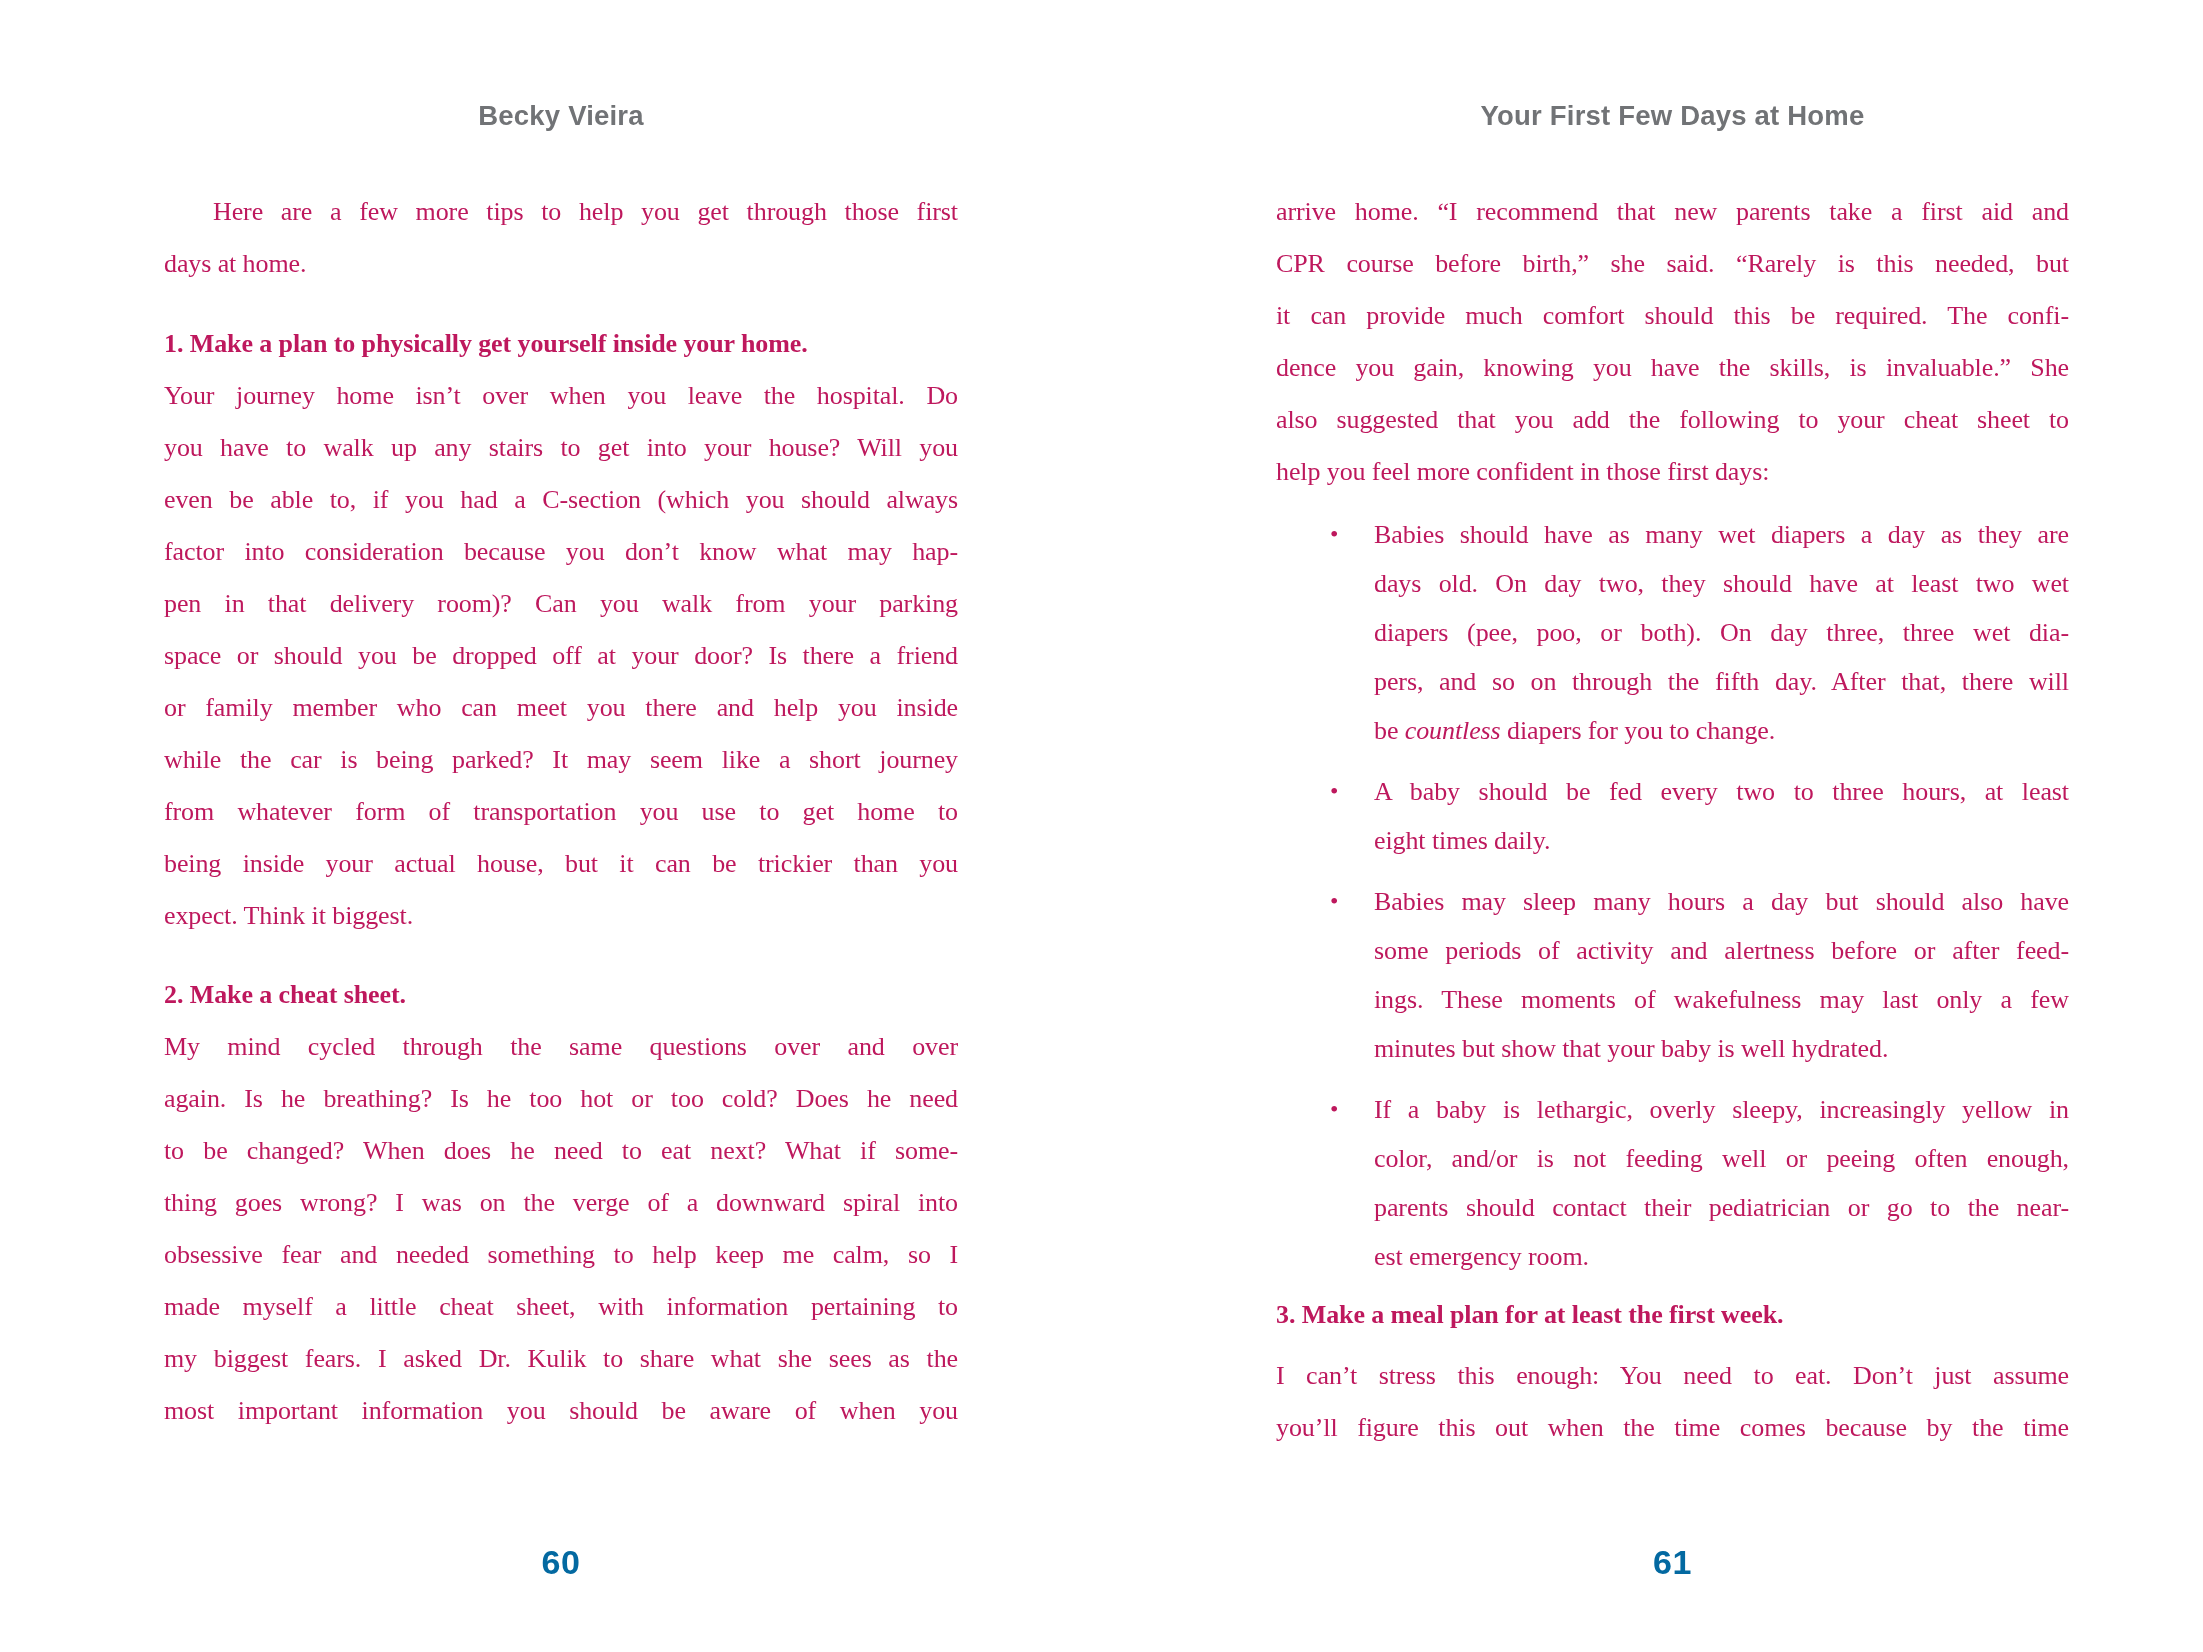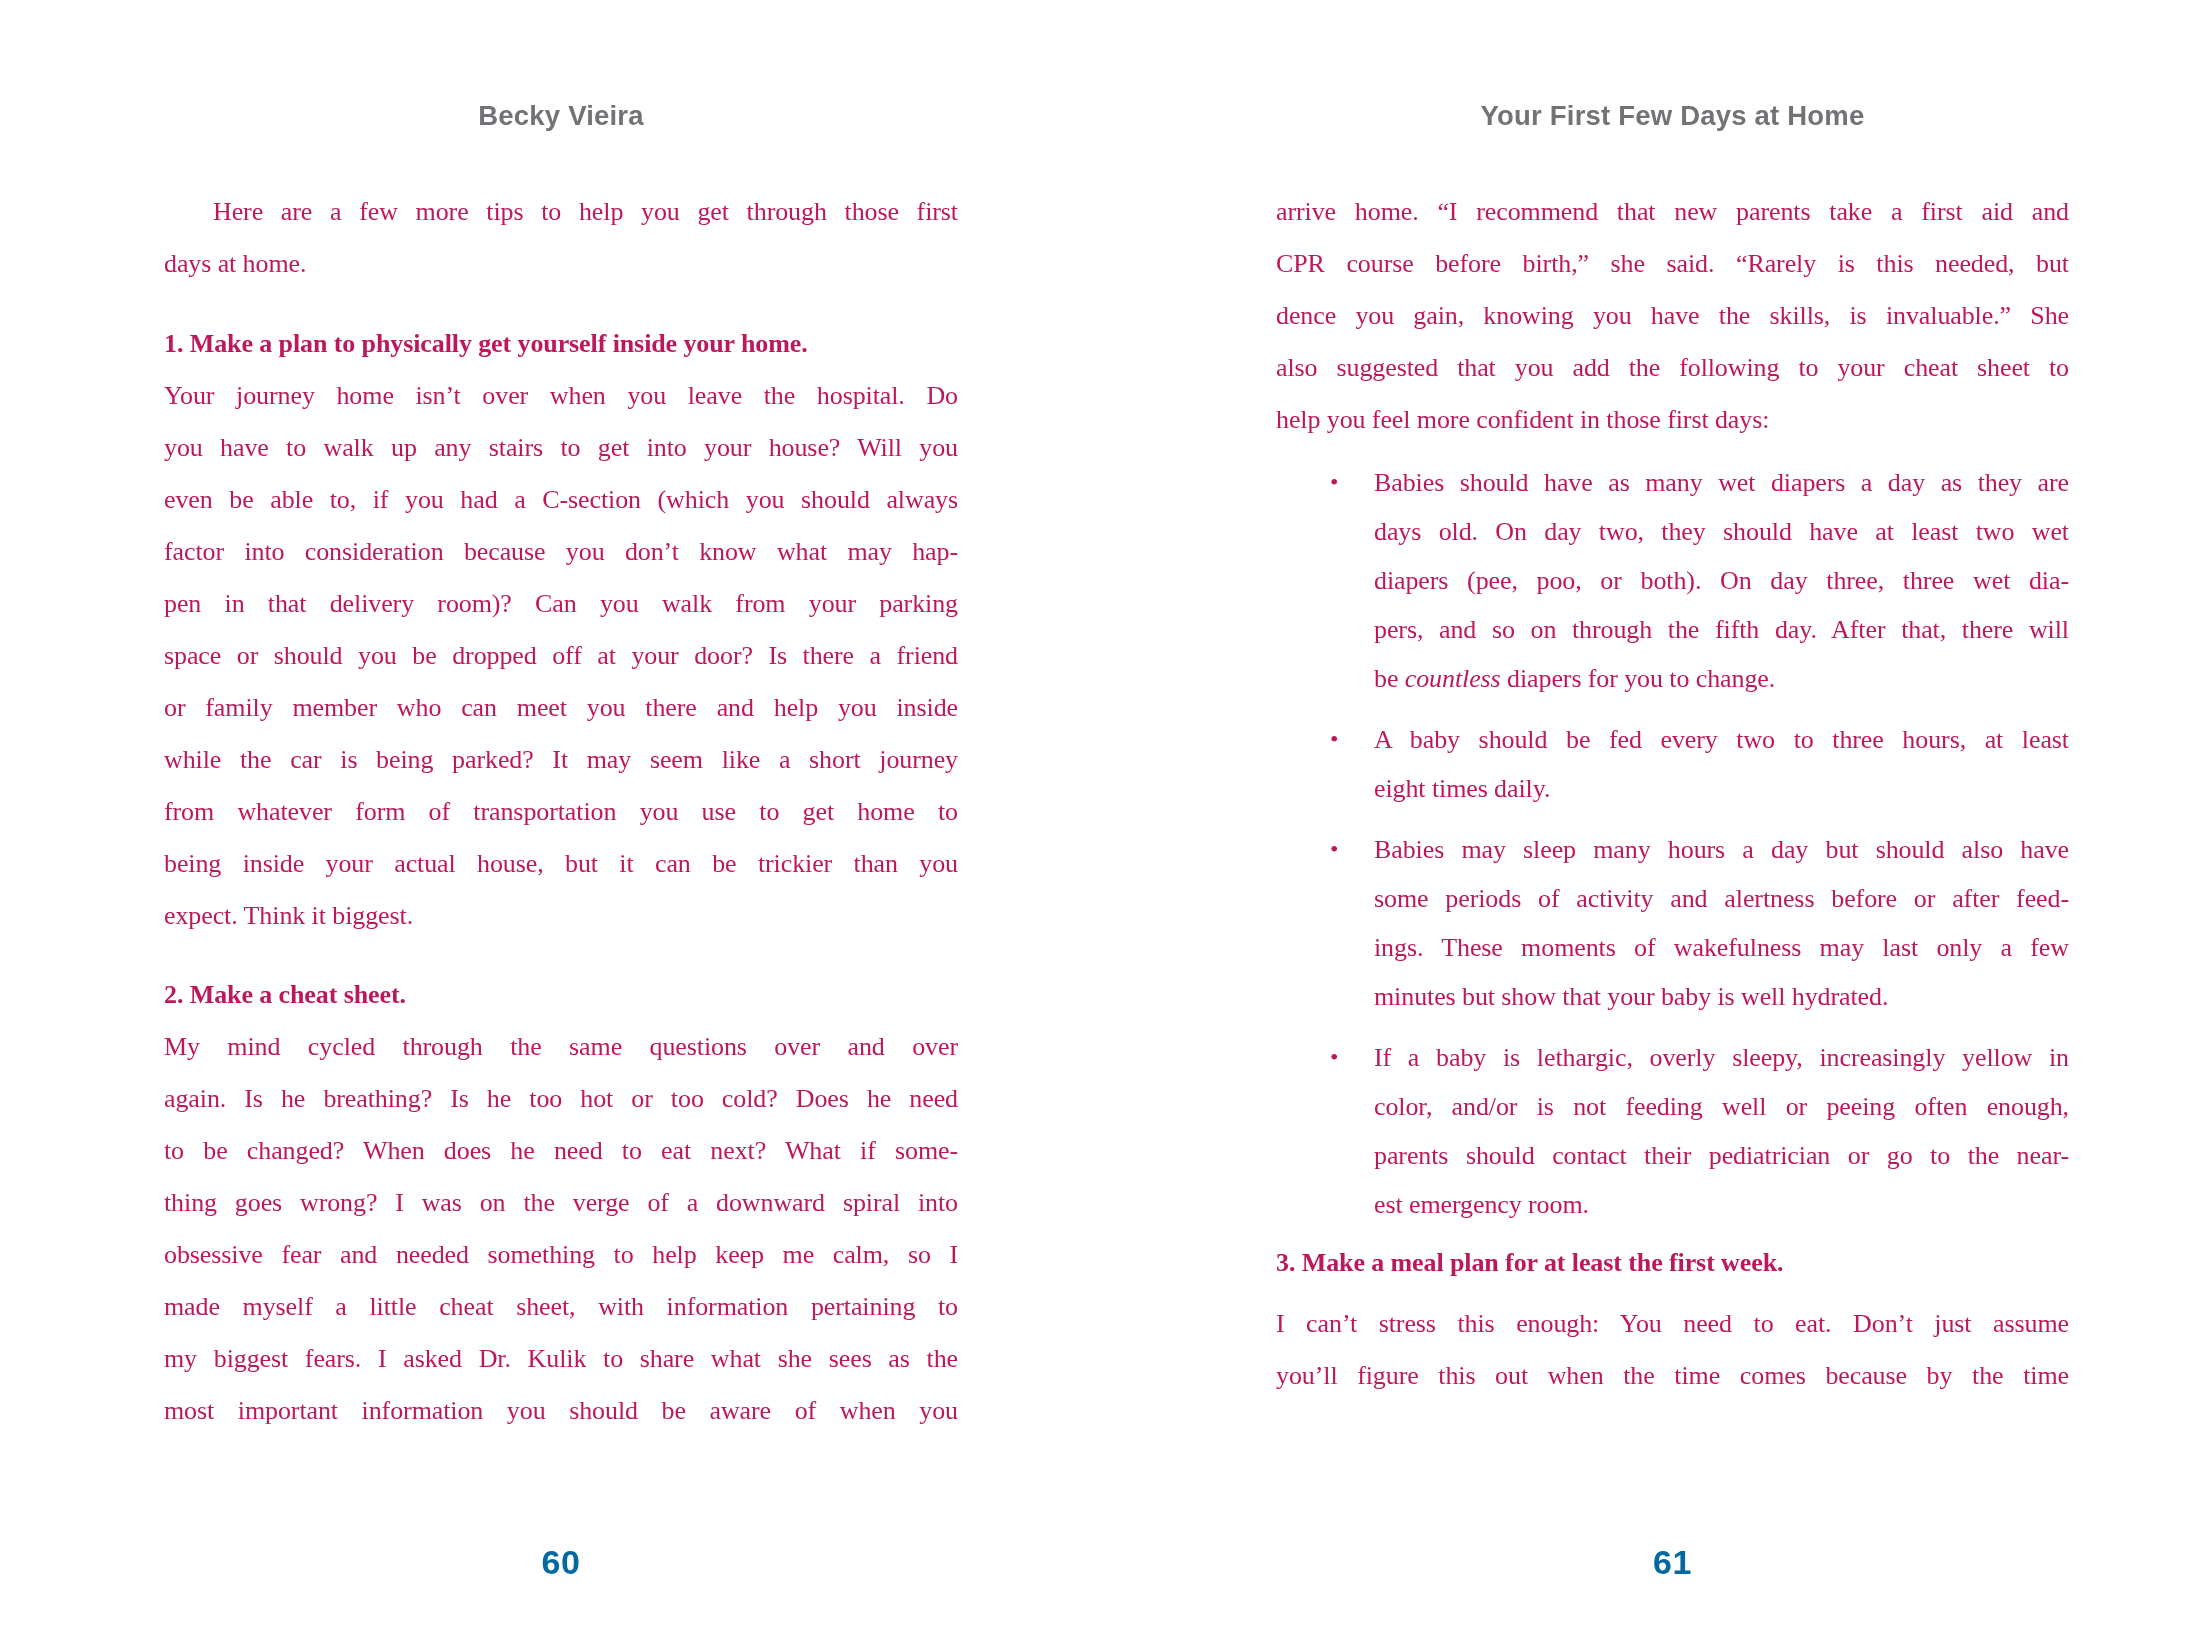--- a/index.html
+++ b/index.html
@@ -127,20 +127,21 @@
       </main>
     <footer class="page-number">60</footer>
   </section>
 
   <section class="page right">
     <header class="running-head">Your First Few Days at Home</header>
     <main class="text-col" id="right-blocks">
         <div class="block para">
           <div class="line">arrive home. “I recommend that new parents take a first aid and</div>
           <div class="line">CPR course before birth,” she said. “Rarely is this needed, but</div>
+          <div class="line">it can provide much comfort should this be required. The confi-</div>
           <div class="line">dence you gain, knowing you have the skills, is invaluable.” She</div>
           <div class="line">also suggested that you add the following to your cheat sheet to</div>
           <div class="line end">help you feel more confident in those first days:</div>
         </div>
         <div class="block bullets">
           <div class="bullet-item">
             <span class="marker">•</span>
             <div class="line">Babies should have as many wet diapers a day as they are</div>
             <div class="line">days old. On day two, they should have at least two wet</div>
             <div class="line">diapers (pee, poo, or both). On day three, three wet dia-</div>

